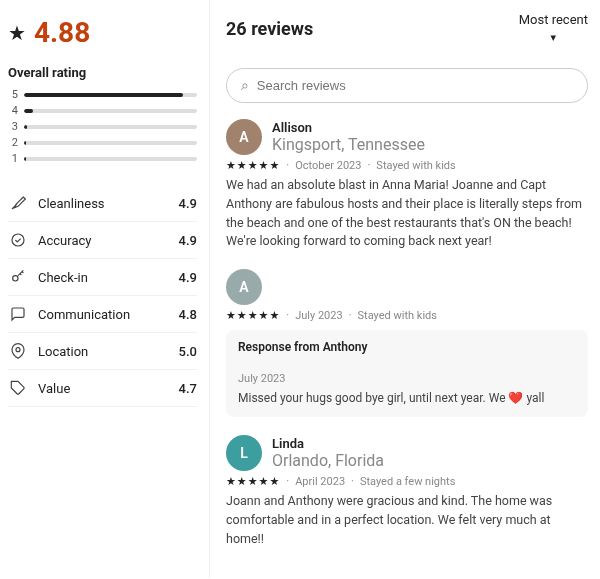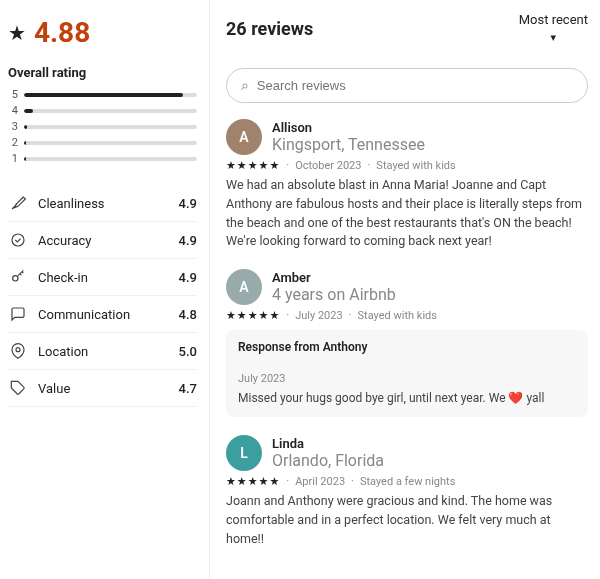--- a/index.html
+++ b/index.html
@@ -376,24 +376,20 @@
         <span class="review-date-meta">October 2023</span>
         <span class="dot">·</span>
         <span class="review-date-meta">Stayed with kids</span>
       </div>
       <div class="review-text">We had an absolute blast in Anna Maria! Joanne and Capt Anthony are fabulous hosts and their place is literally steps from the beach and one of the best restaurants that's ON the beach! We're looking forward to coming back next year!</div>
 
     </div>
         <div class="review-item">
       <div class="reviewer-row">
         <div class="avatar avatar-gray">A</div>
-        <div class="reviewer-info">
-          <div class="reviewer-name">Amber</div>
-          <div class="reviewer-meta">4 years on Airbnb</div>
-        </div>
       </div>
       <div class="review-rating-row">
         <span class="stars">★★★★★</span>
         <span class="dot">·</span>
         <span class="review-date-meta">July 2023</span>
         <span class="dot">·</span>
         <span class="review-date-meta">Stayed with kids</span>
       </div>
 
         <div class="host-response">

